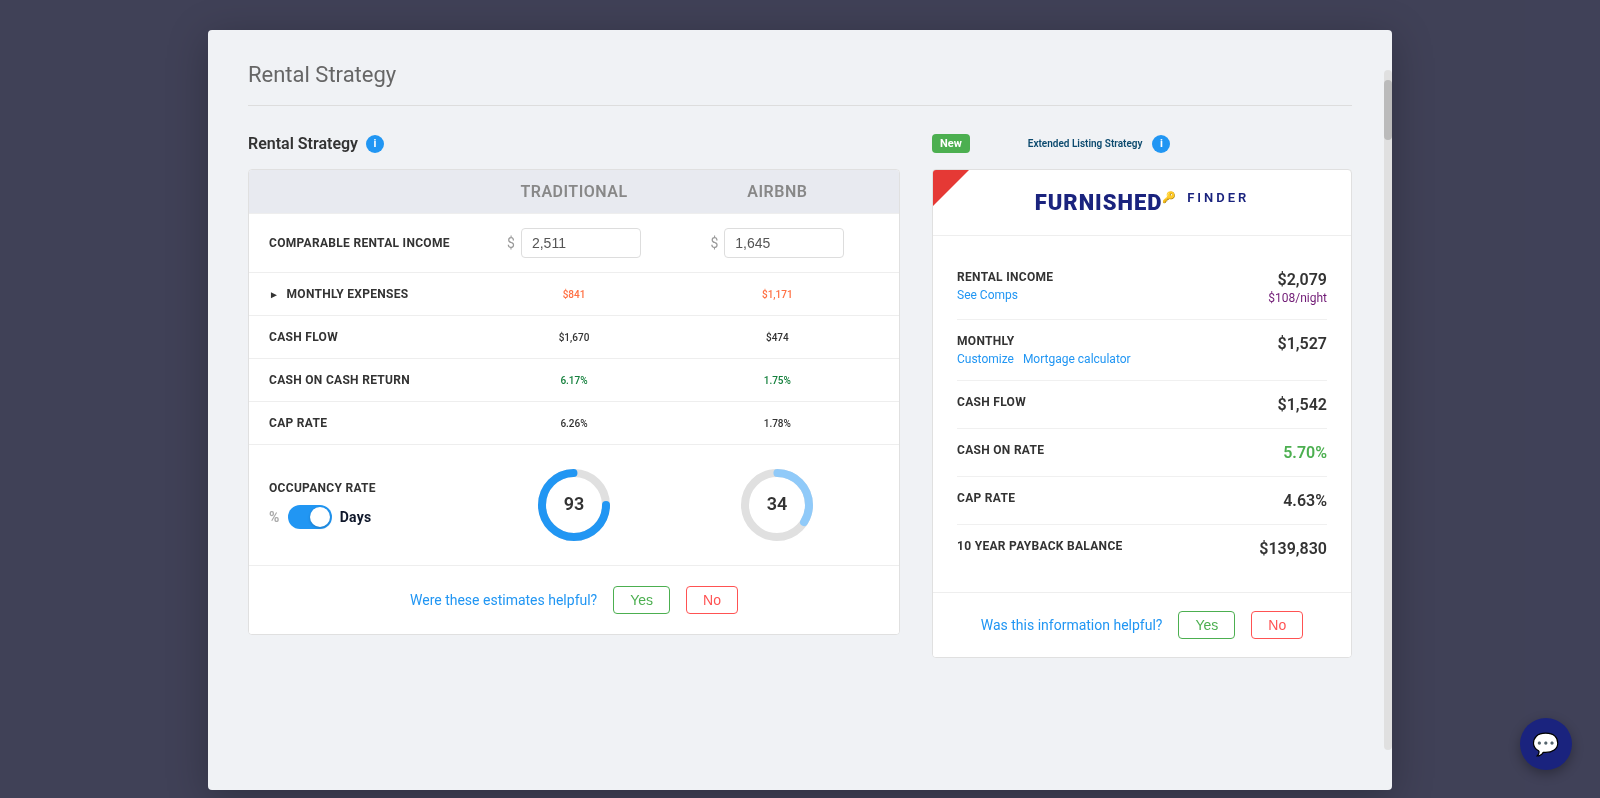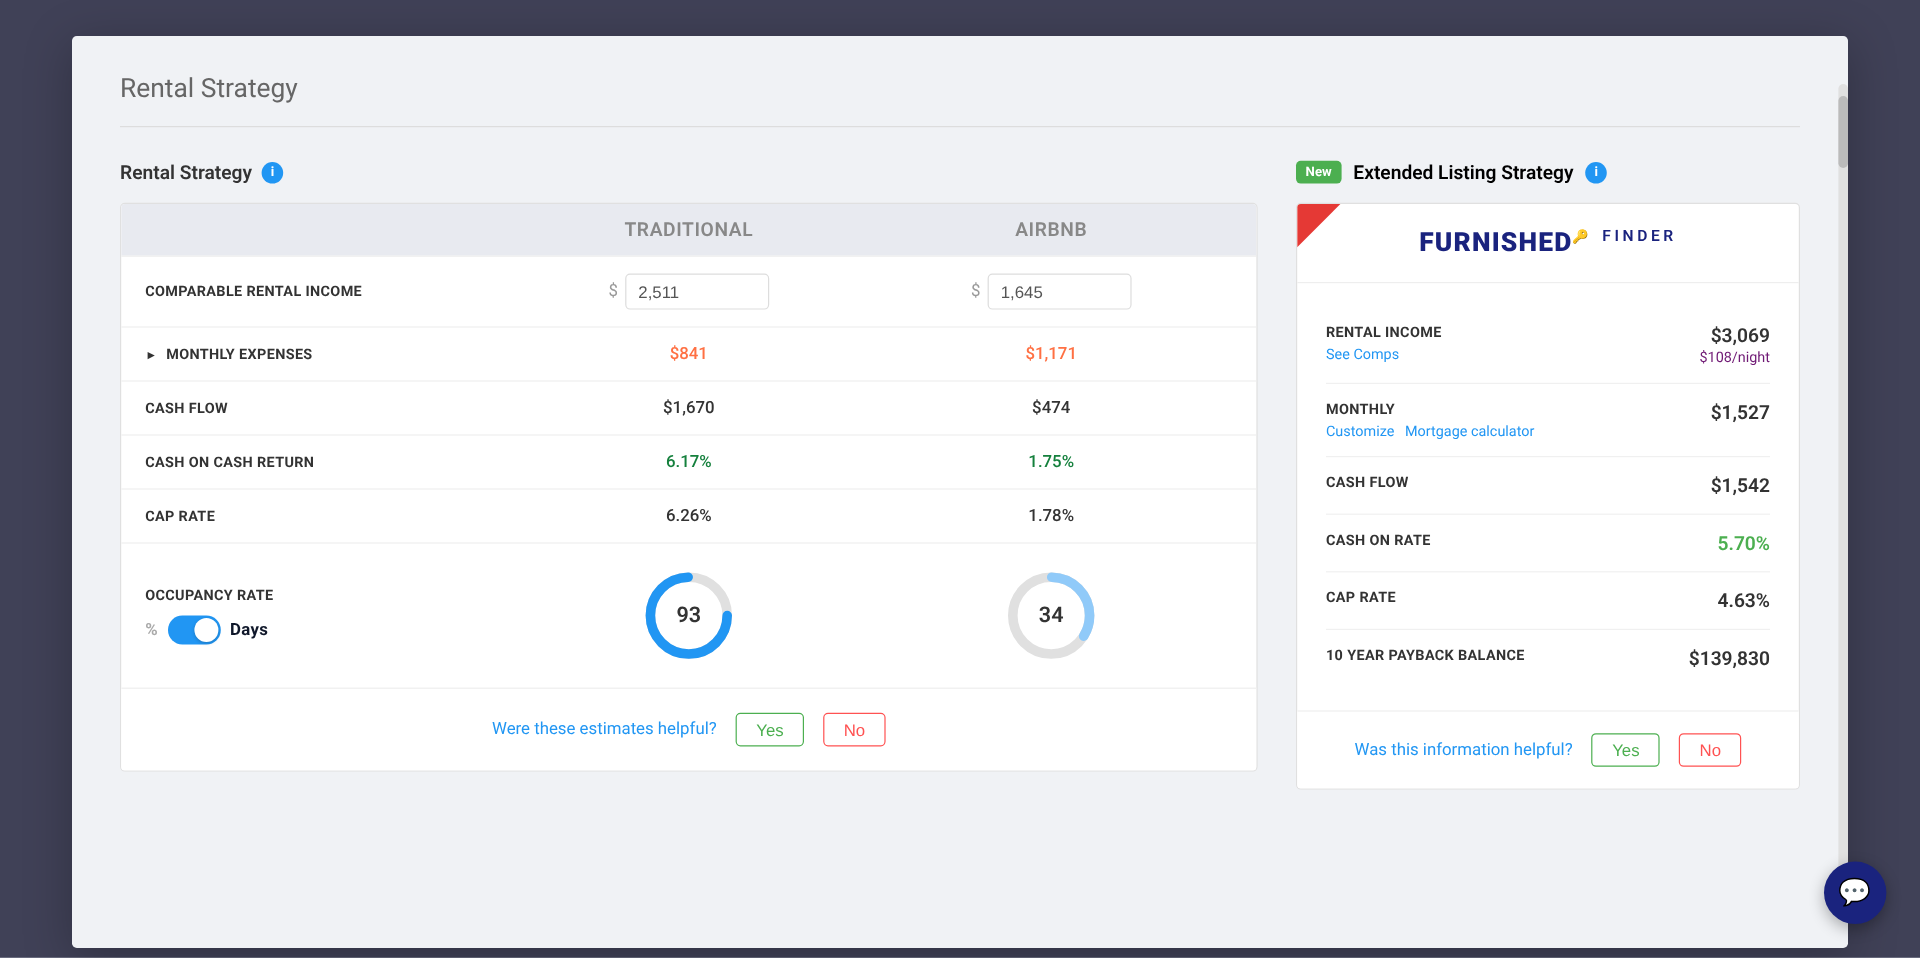--- a/index.html
+++ b/index.html
@@ -17,21 +17,21 @@
     .modal-overlay {
       position: absolute;
       top: 0; left: 0; right: 0; bottom: 0;
       background: rgba(60,60,80,0.7);
       display: flex;
       align-items: flex-start;
       justify-content: center;
     }
     .modal {
       background: #f0f2f5;
-      width: 1480px;
+      width: 1184px;
       min-height: 760px;
       margin-top: 30px;
       border-radius: 4px;
       padding: 32px 40px 24px 40px;
       position: relative;
       box-shadow: 0 8px 40px rgba(0,0,0,0.25);
     }
     .modal-title {
       font-size: 22px;
       font-weight: 400;
@@ -102,21 +102,21 @@
       border-top: 1px solid #eee;
       align-items: center;
     }
     .row-label {
       font-size: 12px;
       font-weight: 700;
       color: #333;
       letter-spacing: 0.3px;
     }
     .row-value {
-      font-size: 14px;
+      font-size: 10px;
       font-weight: 500;
       color: #333;
       text-align: center;
     }
     .row-value.green { color: #15803d; }
     .row-value.orange { color: #FF7043; }
     .input-cell {
       display: flex;
       align-items: center;
       justify-content: center;
@@ -243,23 +243,24 @@
     }
     .new-badge {
       background: #4CAF50;
       color: white;
       font-size: 11px;
       font-weight: 700;
       padding: 3px 8px;
       border-radius: 4px;
     }
     .right-section-title {
-      font-size: 16px;
+      font-size: 10px;
       font-weight: 600;
-      color: #000000;
+      color: #0c4a6e;
+      margin-left: 48px;
     }
     .right-card {
       background: white;
       border-radius: 4px;
       border: 1px solid #e0e0e0;
       overflow: hidden;
     }
     .ff-logo-area {
       display: flex;
       justify-content: center;
@@ -495,21 +496,21 @@
           <div class="right-metrics">
 
             <div class="metric-row">
               <div>
                 <div class="metric-label">RENTAL INCOME</div>
                 <div class="metric-sub">
                   <a href="#">See Comps</a>
                 </div>
               </div>
               <div>
-                <div class="metric-value">$3,069</div>
+                <div class="metric-value">$2,079</div>
                 <div class="metric-sub-value">$108/night</div>
               </div>
             </div>
 
             <div class="metric-row">
               <div>
                 <div class="metric-label">MONTHLY</div>
                 <div class="metric-sub">
                   <a href="#">Customize</a>
                   &nbsp;

